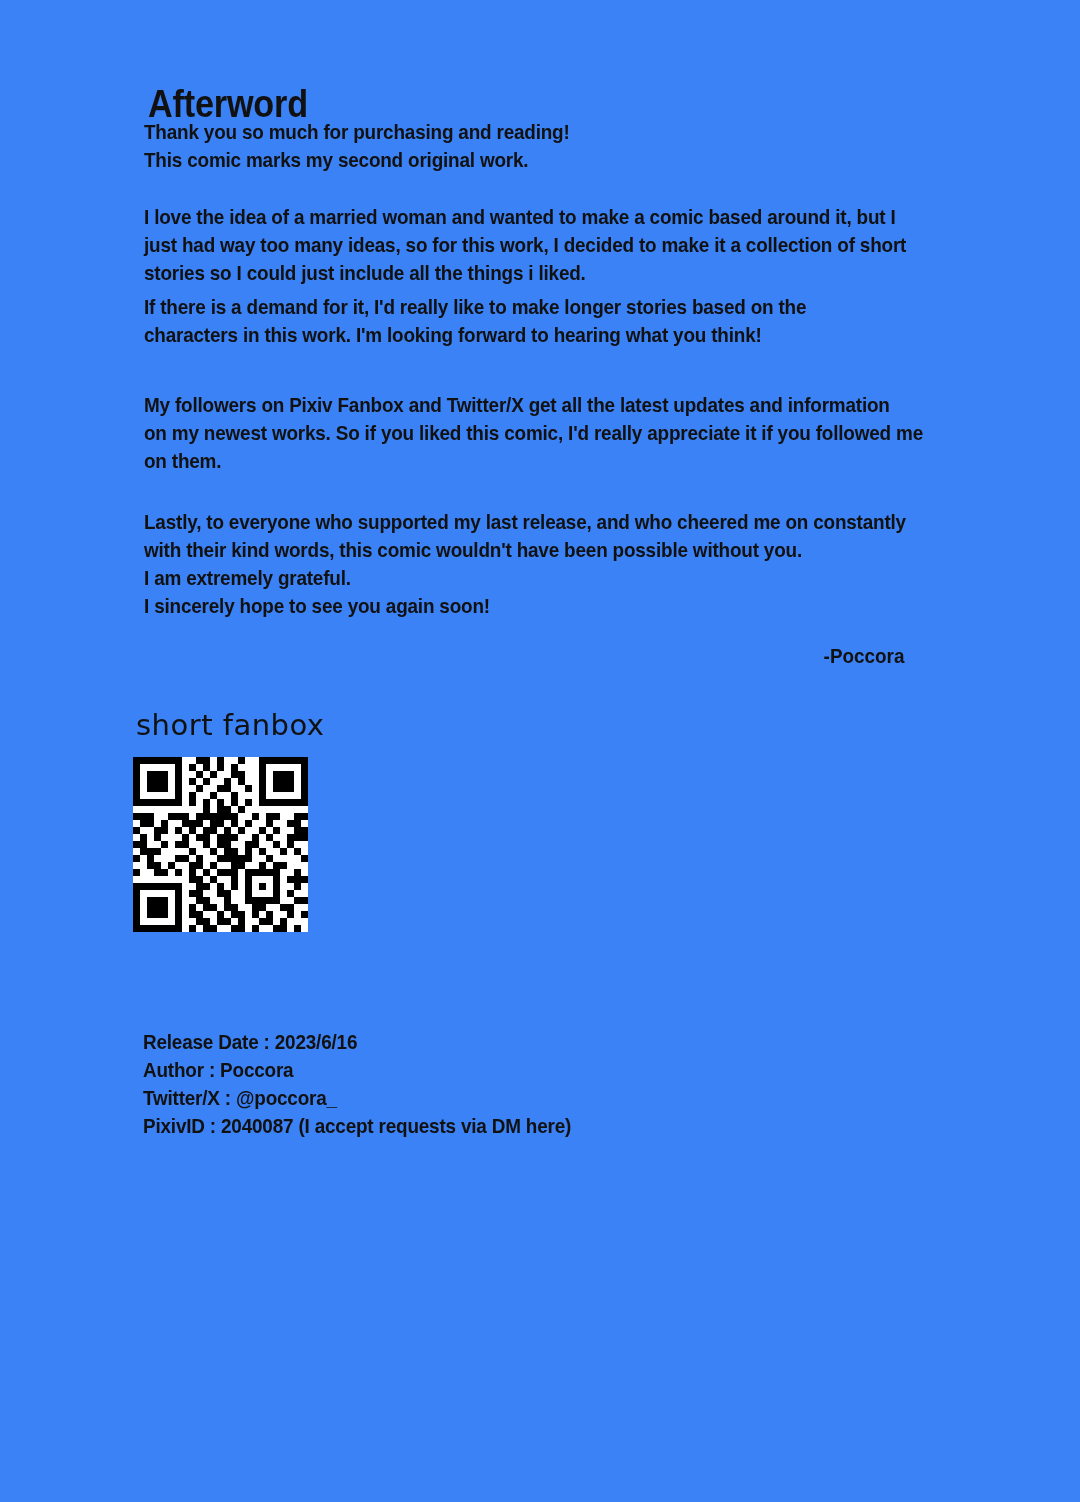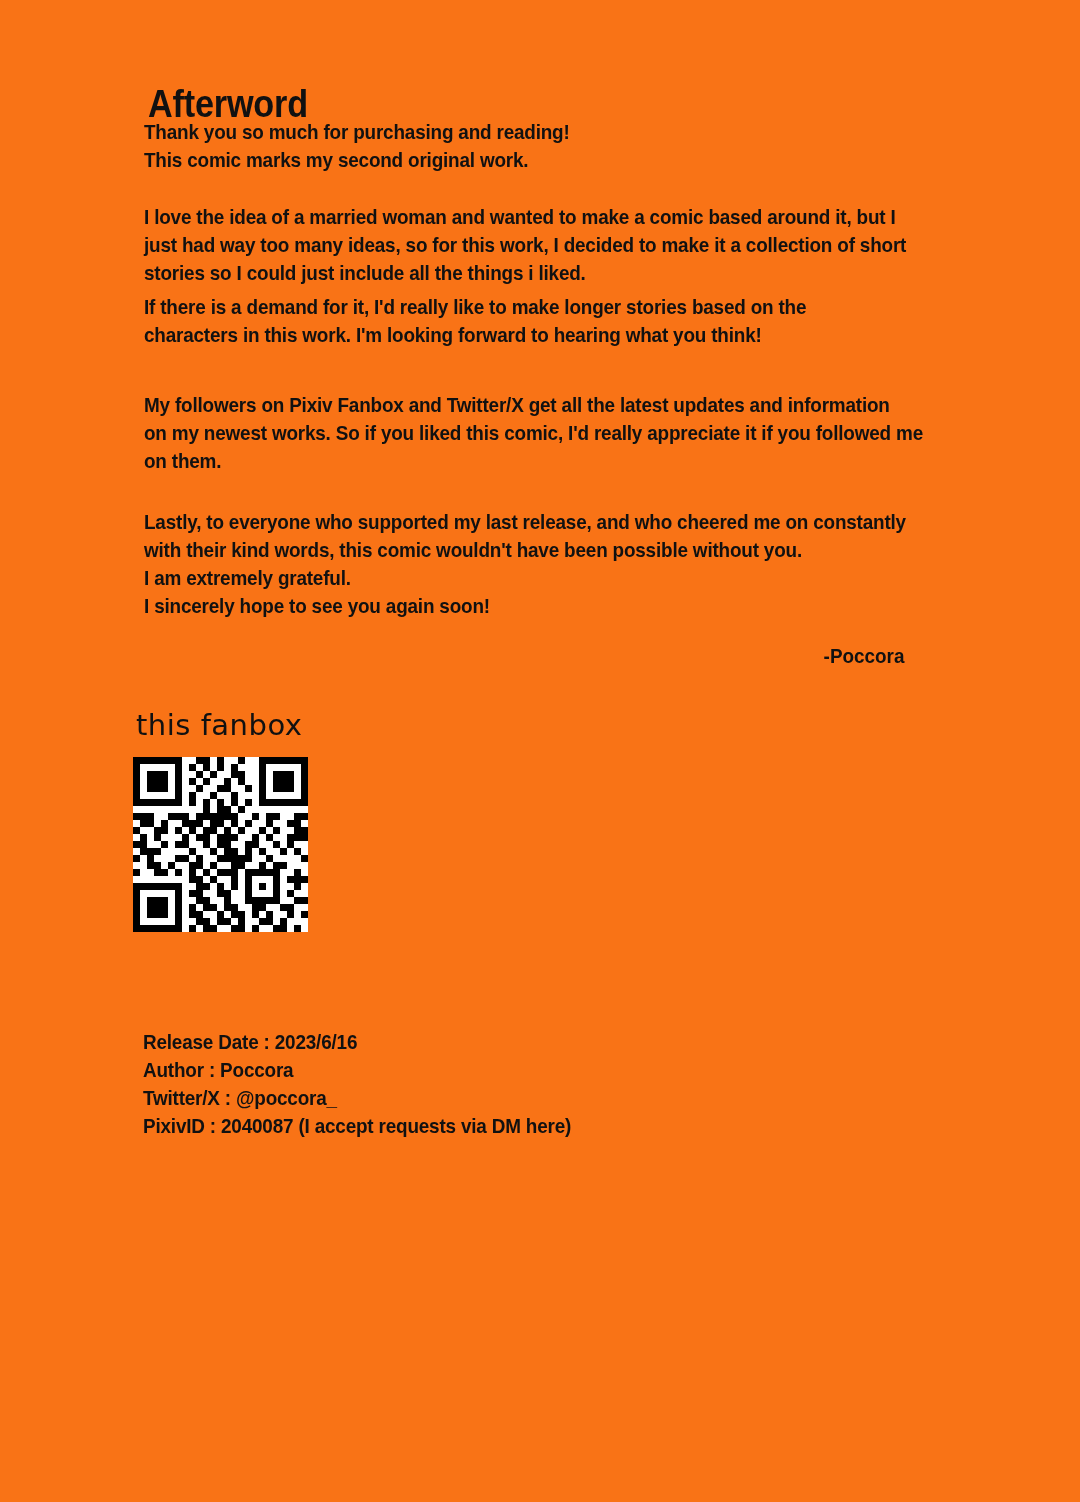--- a/index.html
+++ b/index.html
@@ -4,21 +4,21 @@
 <style>
   html, body {
     margin: 0;
     padding: 0;
     background: #ffffff;
   }
   .page {
     position: relative;
     width: 1080px;
     height: 1502px;
-    background: #f97316;
+    background: #3b82f6;
     overflow: hidden;
     font-family: "Liberation Sans", sans-serif;
     color: #111111;
     text-decoration: underline;
   }
   .condensed {
     transform: scaleX(0.90);
     transform-origin: left top;
     letter-spacing: -0.2px;
   }
@@ -110,21 +110,21 @@
 on my newest works. So if you liked this comic, I'd really appreciate it if you followed me
 on them.</p>
 
   <p id="par-4" class="body-par condensed">Lastly, to everyone who supported my last release, and who cheered me on constantly
 with their kind words, this comic wouldn't have been possible without you.
 I am extremely grateful.
 I sincerely hope to see you again soon!</p>
 
   <p class="signature">-Poccora</p>
 
-  <div class="qr-label">this fanbox</div>
+  <div class="qr-label">short fanbox</div>
 
   <div class="qr">
       <div class="qr-m on"></div>
       <div class="qr-m on"></div>
       <div class="qr-m on"></div>
       <div class="qr-m on"></div>
       <div class="qr-m on"></div>
       <div class="qr-m on"></div>
       <div class="qr-m on"></div>
       <div class="qr-m"></div>

